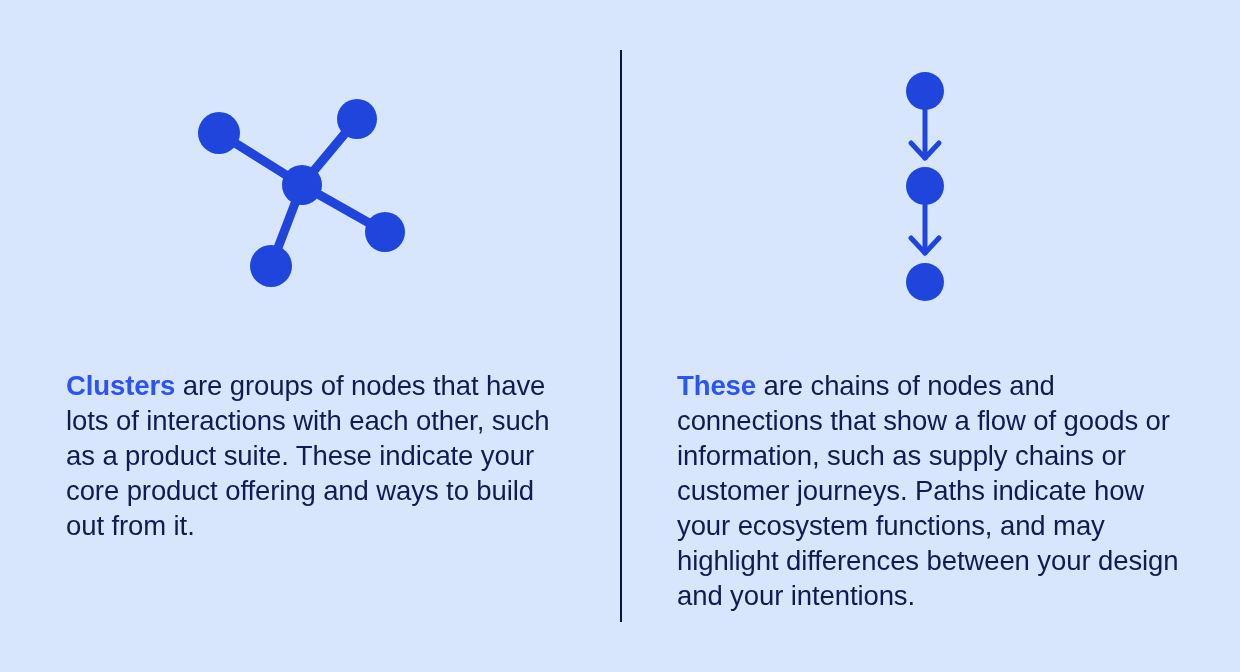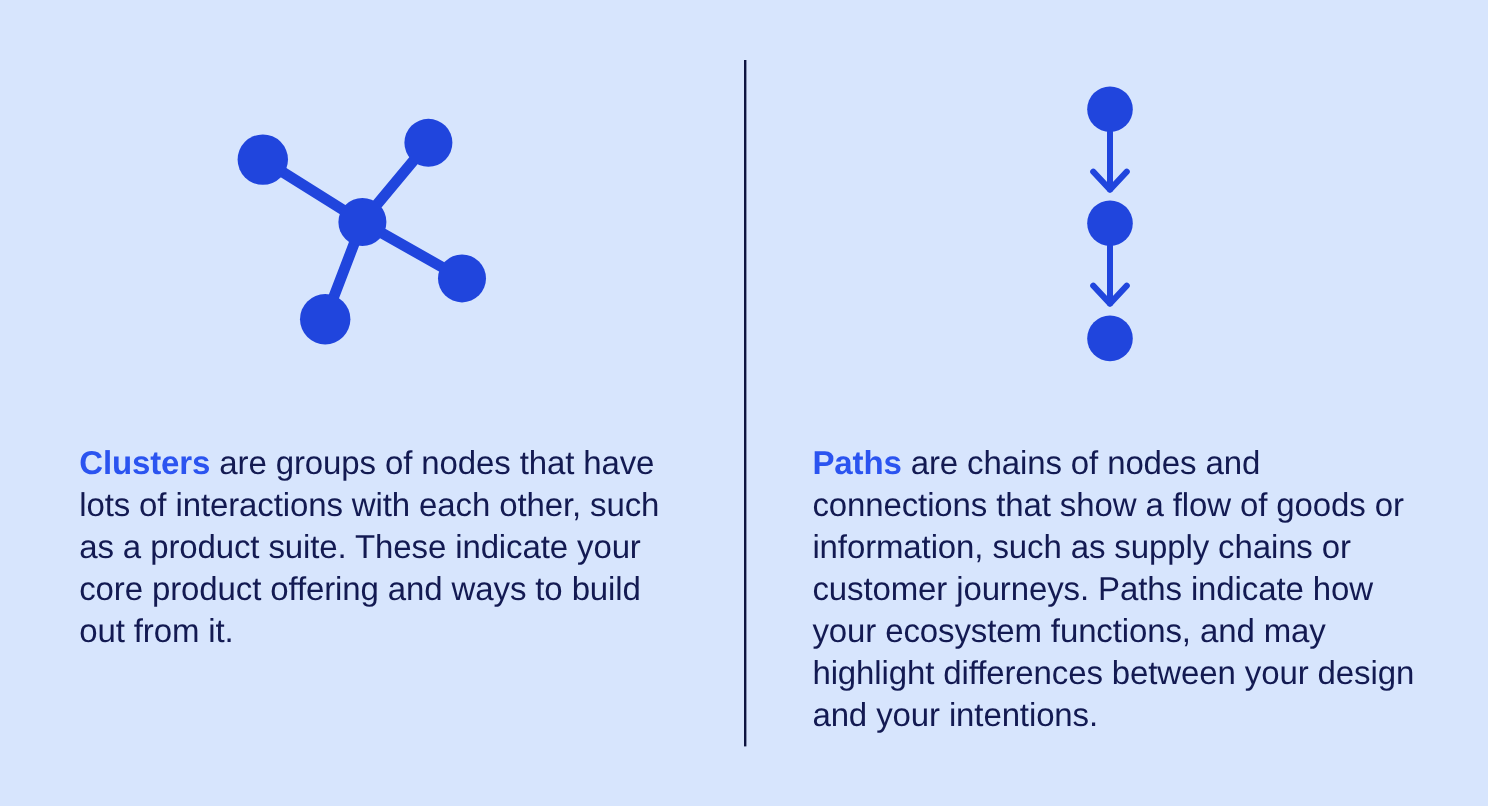--- a/index.html
+++ b/index.html
@@ -102,16 +102,16 @@
         <line x1="65" y1="165" x2="65" y2="213" stroke="#2045dd" stroke-width="5" stroke-linecap="round"></line>
         <polyline points="51,198 65,213 79,198" fill="none" stroke="#2045dd" stroke-width="5" stroke-linecap="round" stroke-linejoin="round"></polyline>
       </g>
       <g>
         <circle cx="65" cy="51" r="19" fill="#2045dd"></circle>
         <circle cx="65" cy="146" r="19" fill="#2045dd"></circle>
         <circle cx="65" cy="242" r="19" fill="#2045dd"></circle>
       </g>
     </svg>
 
-    <p class="text-block text-paths"><span class="lede">Paths</span><span> are chains of nodes and connections that show a flow of goods or information, such as supply chains or customer journeys. Paths indicate how your ecosystem functions, and may highlight differences between your design and your intentions.</span></p>
+    <p class="text-block text-paths"><span class="lede">These</span><span> are chains of nodes and connections that show a flow of goods or information, such as supply chains or customer journeys. Paths indicate how your ecosystem functions, and may highlight differences between your design and your intentions.</span></p>
   </div>
 
 </div>
 
 </body></html>

